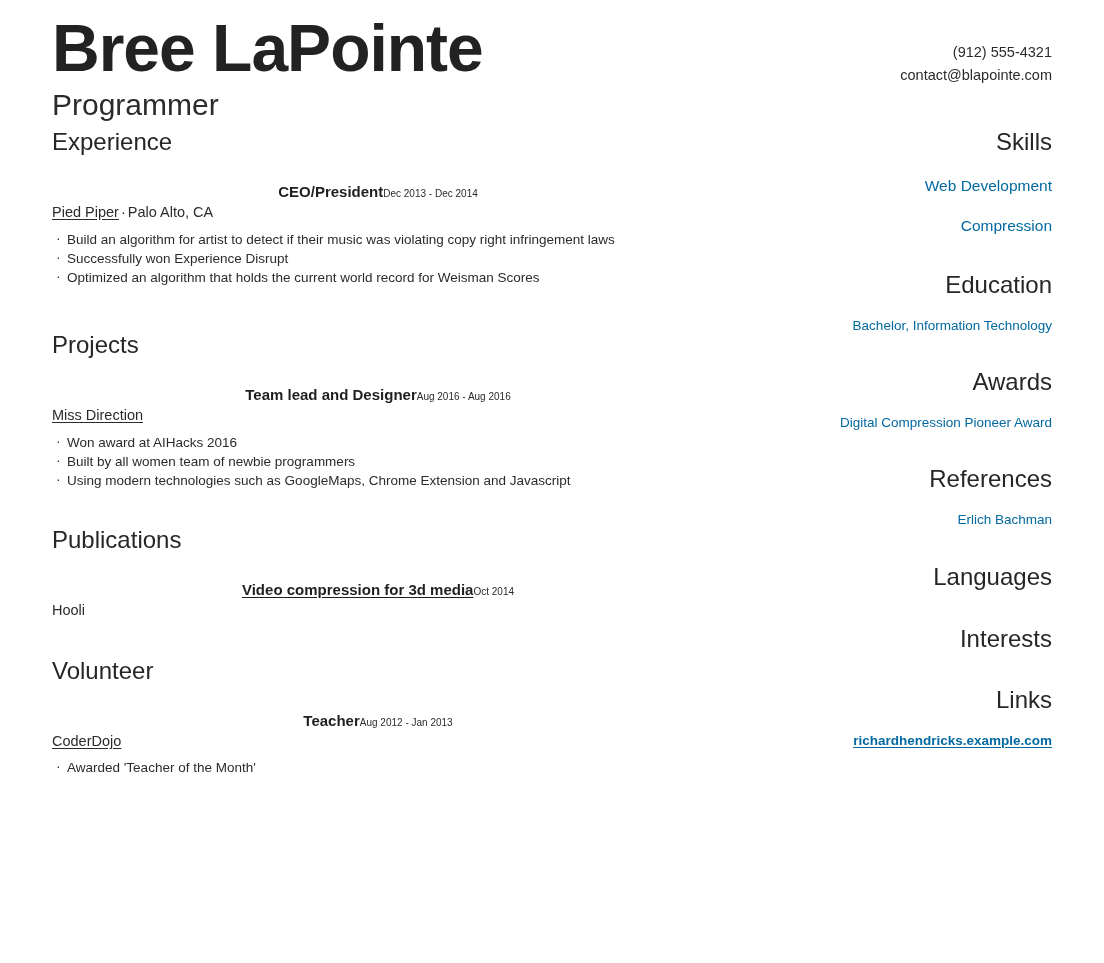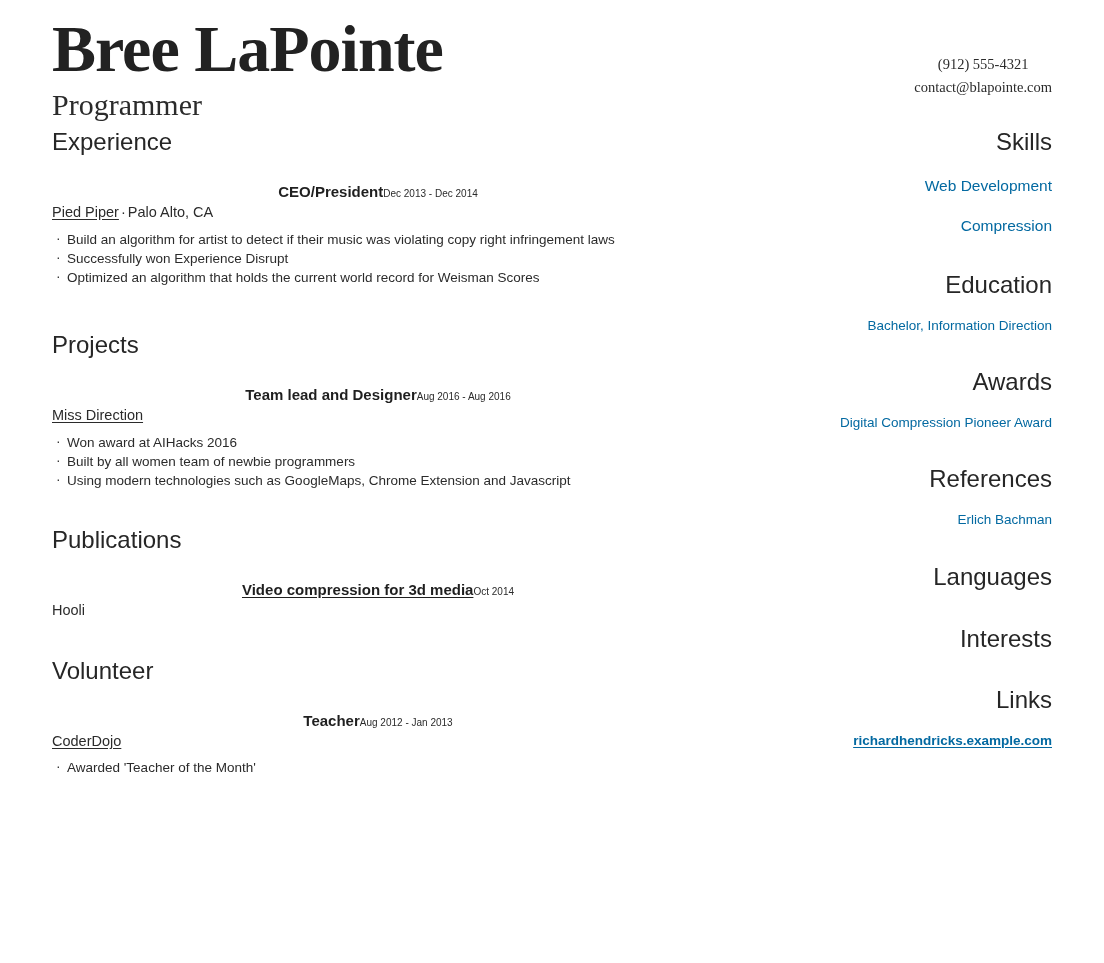--- a/index.html
+++ b/index.html
@@ -22,42 +22,41 @@
     box-sizing: border-box;
     padding: 0 52px;
   }
 
   
   .header {
     position: relative;
     padding-top: 14px;
     height: 128px;
     box-sizing: border-box;
-    font-family: Liberation Serif, serif;
   }
   .name {
     font-size: 66px;
     font-weight: bold;
     line-height: 1.06;
     letter-spacing: -1px;
     color: #222222;
     margin: 0;
   }
   .title {
     font-size: 30px;
     font-weight: normal;
     line-height: 1.1;
     color: #2b2b2b;
     margin: 4px 0 0 0;
   }
   .contact {
     position: absolute;
     right: 0;
-    top: 53px;
-    text-align: center;
+    top: 41px;
+    text-align: right;
     font-size: 14.5px;
     line-height: 1.62;
     color: #2b2b2b;
   }
   .contact div { white-space: nowrap; }
 
   
   .columns {
     display: flex;
     align-items: flex-start;
@@ -244,21 +243,21 @@
     <div class="col-side">
 
       <div class="side-section">
         <h2 class="sec-heading">Skills</h2>
         <div class="side-item big">Web Development</div>
         <div class="side-item big">Compression</div>
       </div>
 
       <div class="side-section">
         <h2 class="sec-heading">Education</h2>
-        <div class="side-item">Bachelor, Information Direction</div>
+        <div class="side-item">Bachelor, Information Technology</div>
       </div>
 
       <div class="side-section">
         <h2 class="sec-heading">Awards</h2>
         <div class="side-item">Digital Compression Pioneer Award</div>
       </div>
 
       <div class="side-section">
         <h2 class="sec-heading">References</h2>
         <div class="side-item">Erlich Bachman</div>

